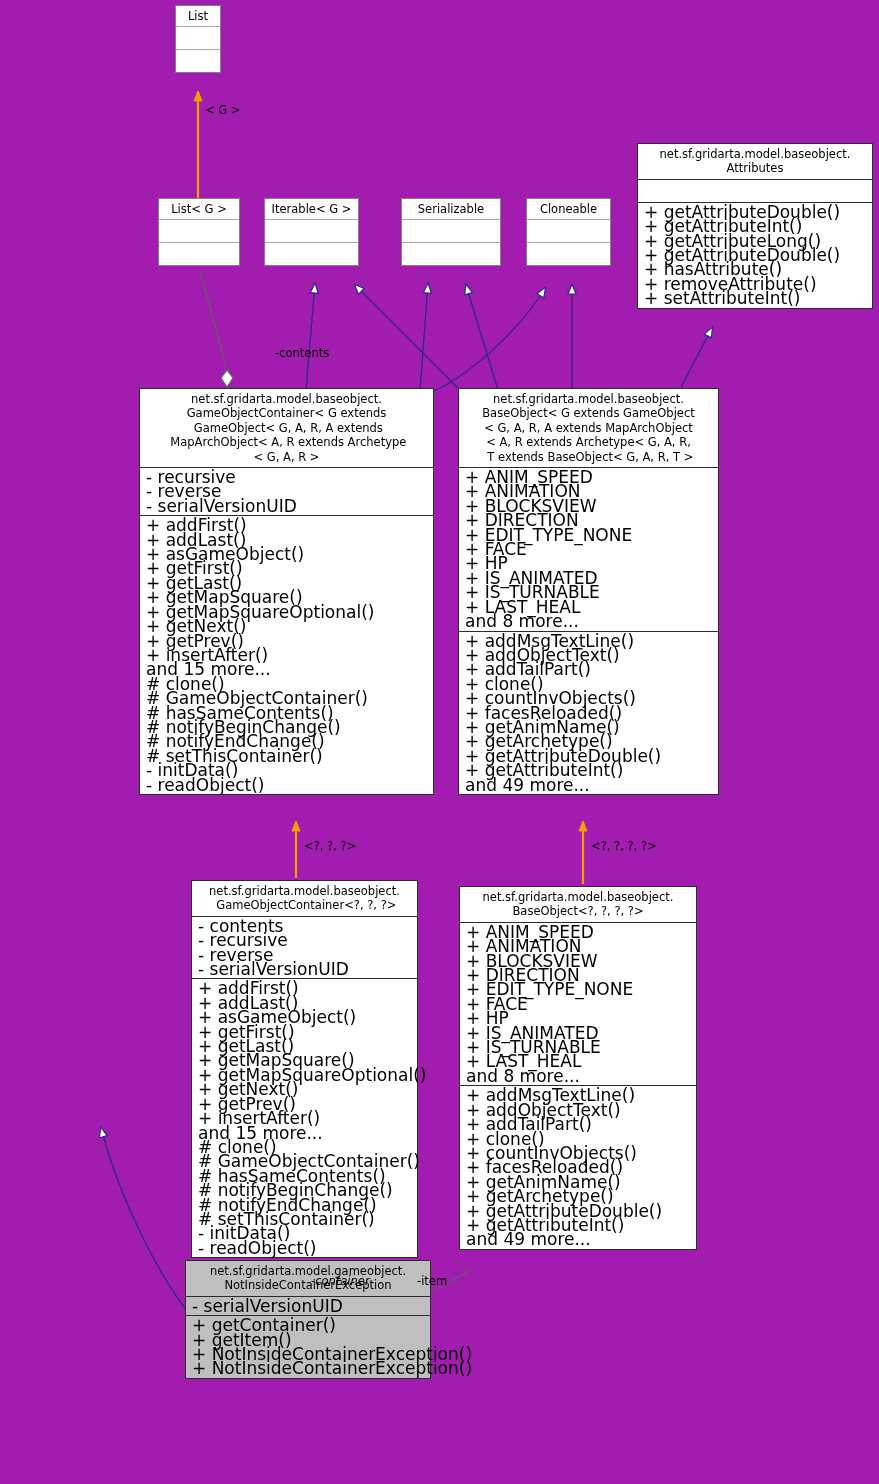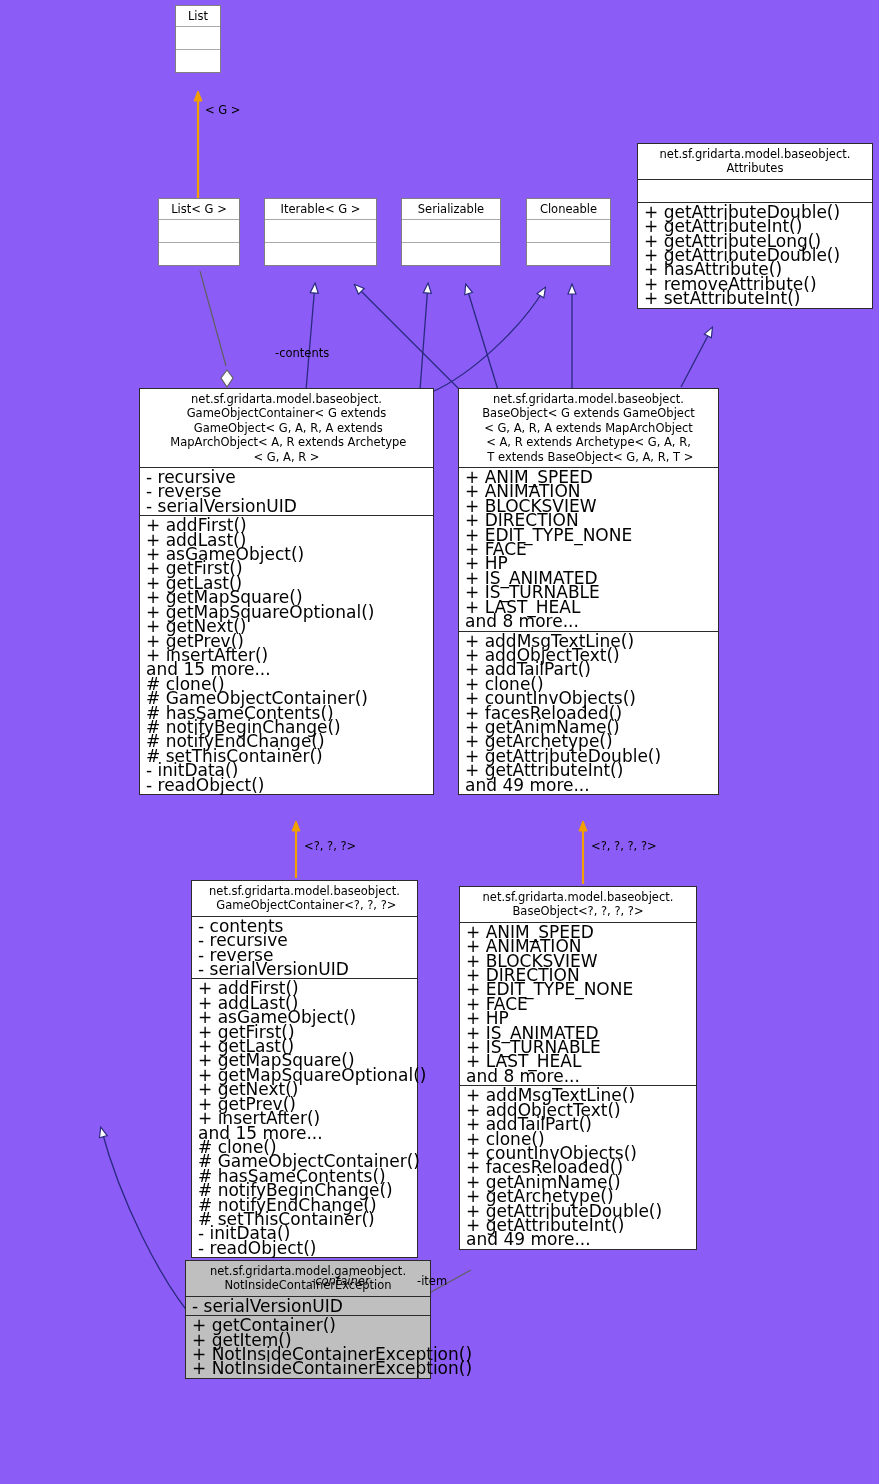--- a/index.html
+++ b/index.html
@@ -7,21 +7,21 @@
     padding: 0;
     background: #ffffff;
   }
   body {
     font-family: "DejaVu Sans", "Liberation Sans", sans-serif;
   }
   #diagram {
     position: relative;
     width: 879px;
     height: 1484px;
-    background: #8b5cf6;
+    background: #a21caf;
     overflow: hidden;
   }
   #edges {
     position: absolute;
     left: 0;
     top: 0;
     width: 879px;
     height: 1484px;
     pointer-events: none;
   }
@@ -169,21 +169,21 @@
     <div class="compartment empty sep"></div>
     <div class="compartment empty sep"></div>
   </div>
 
   <div class="node" style="left:158px; top:198px; width:82px;">
     <div class="title">List&lt; G &gt;</div>
     <div class="compartment empty sep"></div>
     <div class="compartment empty sep"></div>
   </div>
 
-  <div class="node" style="left:264px; top:198px; width:113px;">
+  <div class="node" style="left:264px; top:198px; width:95px;">
     <div class="title">Iterable&lt; G &gt;</div>
     <div class="compartment empty sep"></div>
     <div class="compartment empty sep"></div>
   </div>
 
   <div class="node" style="left:401px; top:198px; width:100px;">
     <div class="title">Serializable</div>
     <div class="compartment empty sep"></div>
     <div class="compartment empty sep"></div>
   </div>

